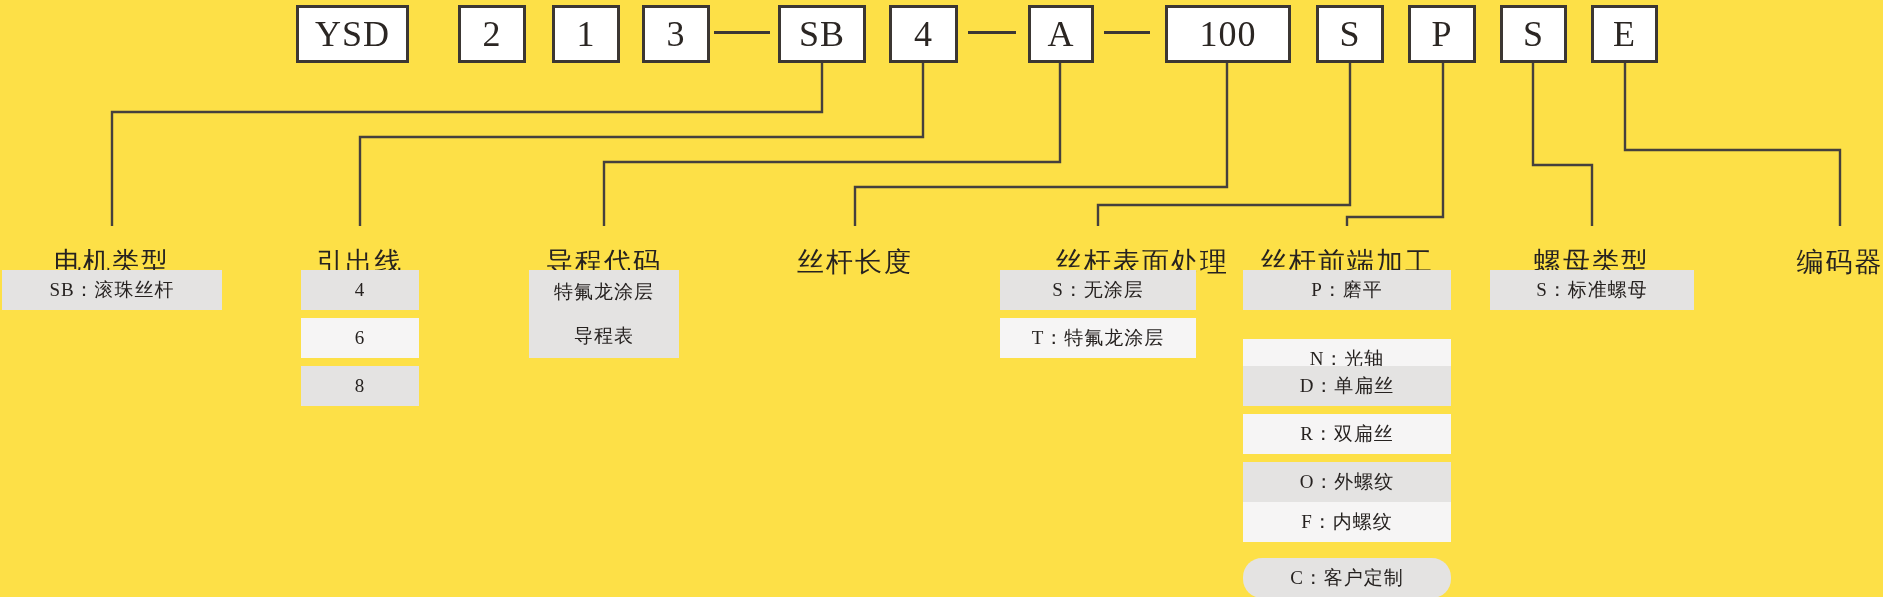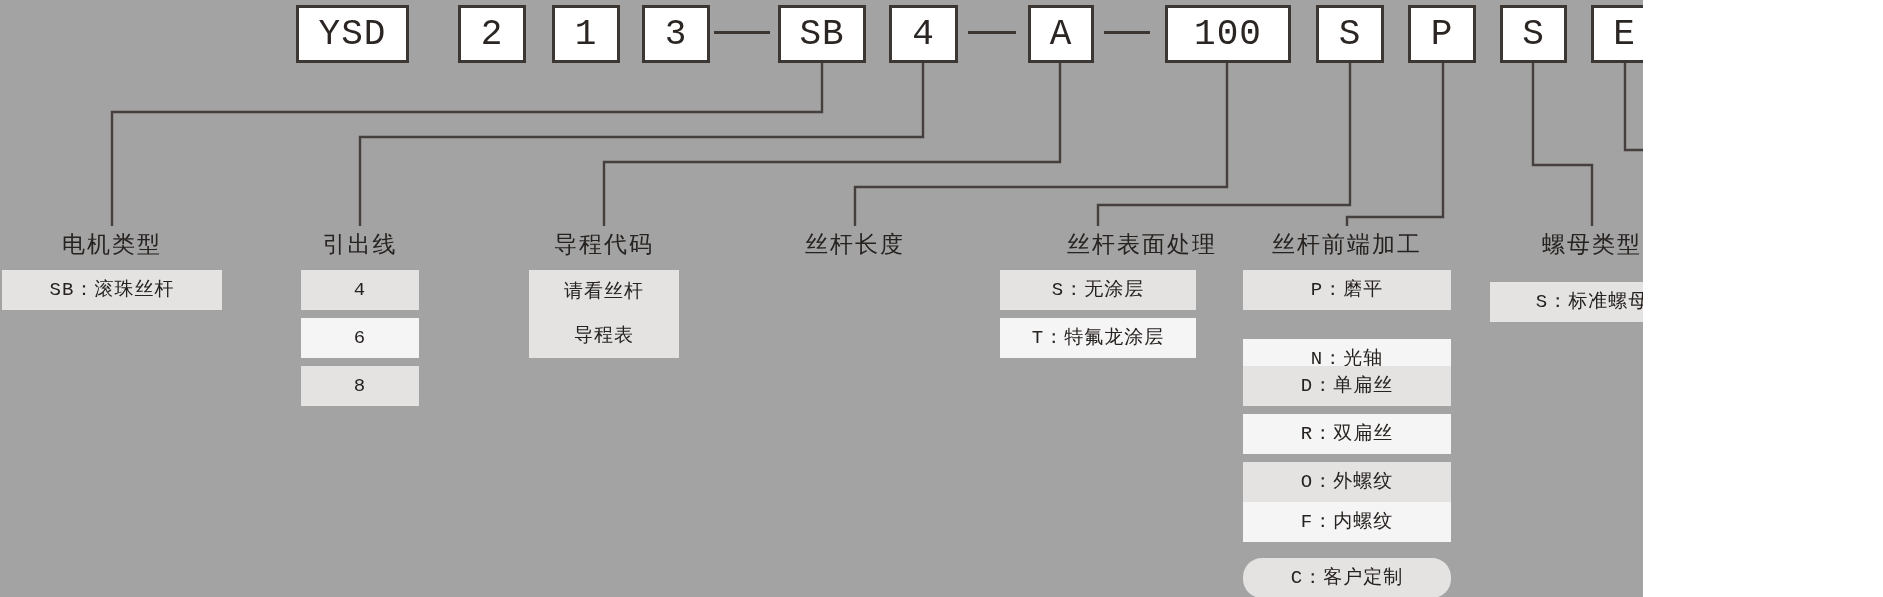--- a/index.html
+++ b/index.html
@@ -1,30 +1,30 @@
 <!DOCTYPE html>
 <html><head>
 <meta charset="utf-8">
 <style>
   html,body{margin:0;padding:0;background:#fff;}
   .canvas{
-    position:relative;width:1643px;height:597px;background:#a3a3a3;overflow:hidden;
-    font-family:Liberation Mono, monospace;
+    position:relative;width:1883px;height:597px;background:#fde047;overflow:hidden;
+    font-family:Liberation Serif, serif;
   }
   .code-box{
     position:absolute;top:5px;height:58px;box-sizing:border-box;
     border:3px solid #3c3733;background:#fff;
     display:flex;align-items:center;justify-content:center;
     font-size:36px;color:#2b2623;letter-spacing:1px;
   }
   .code-dash{position:absolute;top:31px;height:3px;background:#3c3733;}
   #connectors{position:absolute;left:0;top:0;}
   .col-title{
-    position:absolute;top:229px;transform:translateX(-50%);
-    font-size:23px;font-weight:500;color:#262220;letter-spacing:2px;white-space:nowrap;
+    position:absolute;top:244px;transform:translateX(-50%);
+    font-size:27px;font-weight:500;color:#262220;letter-spacing:2px;white-space:nowrap;
   }
   .opt-row{
     position:absolute;transform:translateX(-50%);box-sizing:border-box;
     height:40px;line-height:40px;text-align:center;
     font-size:19px;color:#262220;padding:0 14px;white-space:nowrap;letter-spacing:1px;
   }
   .opt-row.tall{height:88px;line-height:44px;white-space:pre-line;}
 </style>
 </head>
 <body>
@@ -58,31 +58,31 @@
       <div class="code-dash" style="left: 1104px; width: 46px; background: rgb(60, 55, 51);"></div>
     </div>
   <div id="columns">
       <div class="col-title" style="left: 112px;">电机类型</div>
       <div class="opt-row" style="left: 112px; top: 270px; min-width: 220px; background: rgb(228, 227, 226);">SB：滚珠丝杆</div>
       <div class="col-title" style="left: 360px;">引出线</div>
       <div class="opt-row" style="left: 360px; top: 270px; min-width: 118px; background: rgb(228, 227, 226);">4</div>
       <div class="opt-row" style="left: 360px; top: 318px; min-width: 118px; background: rgb(246, 245, 245);">6</div>
       <div class="opt-row" style="left: 360px; top: 366px; min-width: 118px; background: rgb(228, 227, 226);">8</div>
       <div class="col-title" style="left: 604px;">导程代码</div>
-      <div class="opt-row tall" style="left: 604px; top: 270px; min-width: 150px; background: rgb(228, 227, 226);">请看丝杆
+      <div class="opt-row tall" style="left: 604px; top: 270px; min-width: 150px; background: rgb(228, 227, 226);">特氟龙涂层
 导程表</div>
       <div class="col-title" style="left: 855px;">丝杆长度</div>
       <div class="col-title" style="left: 1098px; margin-left: 44px;">丝杆表面处理</div>
       <div class="opt-row" style="left: 1098px; top: 270px; min-width: 196px; background: rgb(228, 227, 226);">S：无涂层</div>
       <div class="opt-row" style="left: 1098px; top: 318px; min-width: 196px; background: rgb(246, 245, 245);">T：特氟龙涂层</div>
       <div class="col-title" style="left: 1347px;">丝杆前端加工</div>
       <div class="opt-row" style="left: 1347px; top: 270px; min-width: 208px; background: rgb(228, 227, 226);">P：磨平</div>
       <div class="opt-row" style="left: 1347px; top: 318px; min-width: 208px; background: rgb(246, 245, 245); margin-top: 21px;">N：光轴</div>
       <div class="opt-row" style="left: 1347px; top: 366px; min-width: 208px; background: rgb(228, 227, 226);">D：单扁丝</div>
       <div class="opt-row" style="left: 1347px; top: 414px; min-width: 208px; background: rgb(246, 245, 245);">R：双扁丝</div>
       <div class="opt-row" style="left: 1347px; top: 462px; min-width: 208px; background: rgb(228, 227, 226);">O：外螺纹</div>
       <div class="opt-row" style="left: 1347px; top: 494px; min-width: 208px; background: rgb(246, 245, 245); margin-top: 8px;">F：内螺纹</div>
       <div class="opt-row" style="left: 1347px; top: 558px; min-width: 208px; background: rgb(228, 227, 226); border-radius: 19px;">C：客户定制</div>
       <div class="col-title" style="left: 1592px;">螺母类型</div>
-      <div class="opt-row" style="left: 1592px; top: 270px; min-width: 204px; background: rgb(228, 227, 226); margin-top: 12px;">S：标准螺母</div>
+      <div class="opt-row" style="left: 1592px; top: 270px; min-width: 204px; background: rgb(228, 227, 226);">S：标准螺母</div>
       <div class="col-title" style="left: 1840px;">编码器</div>
     </div>
 </div>
 
 </body></html>

